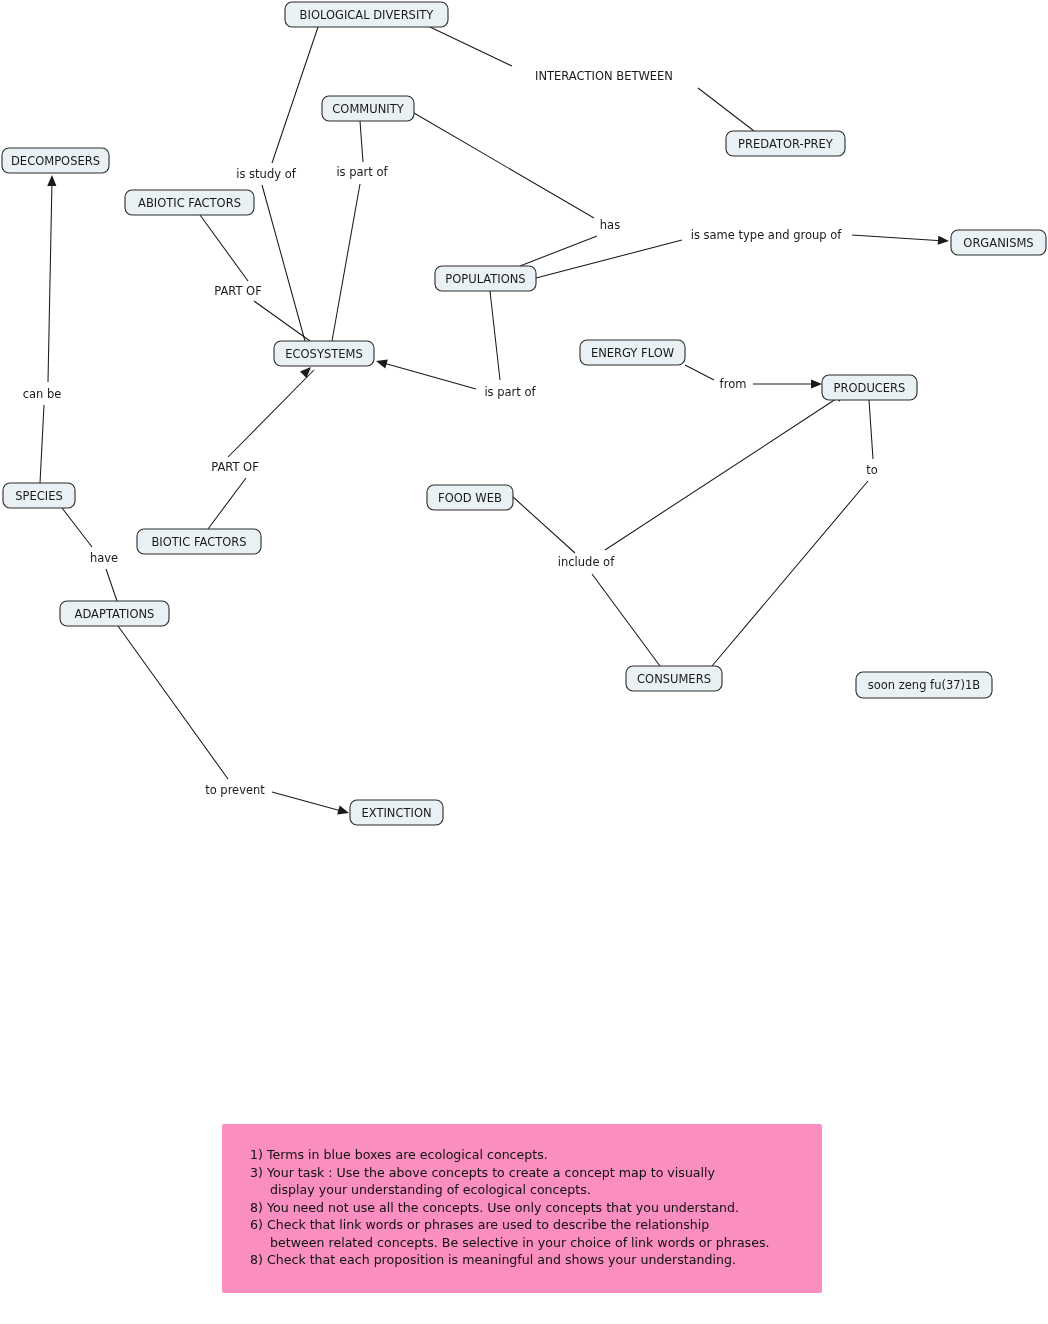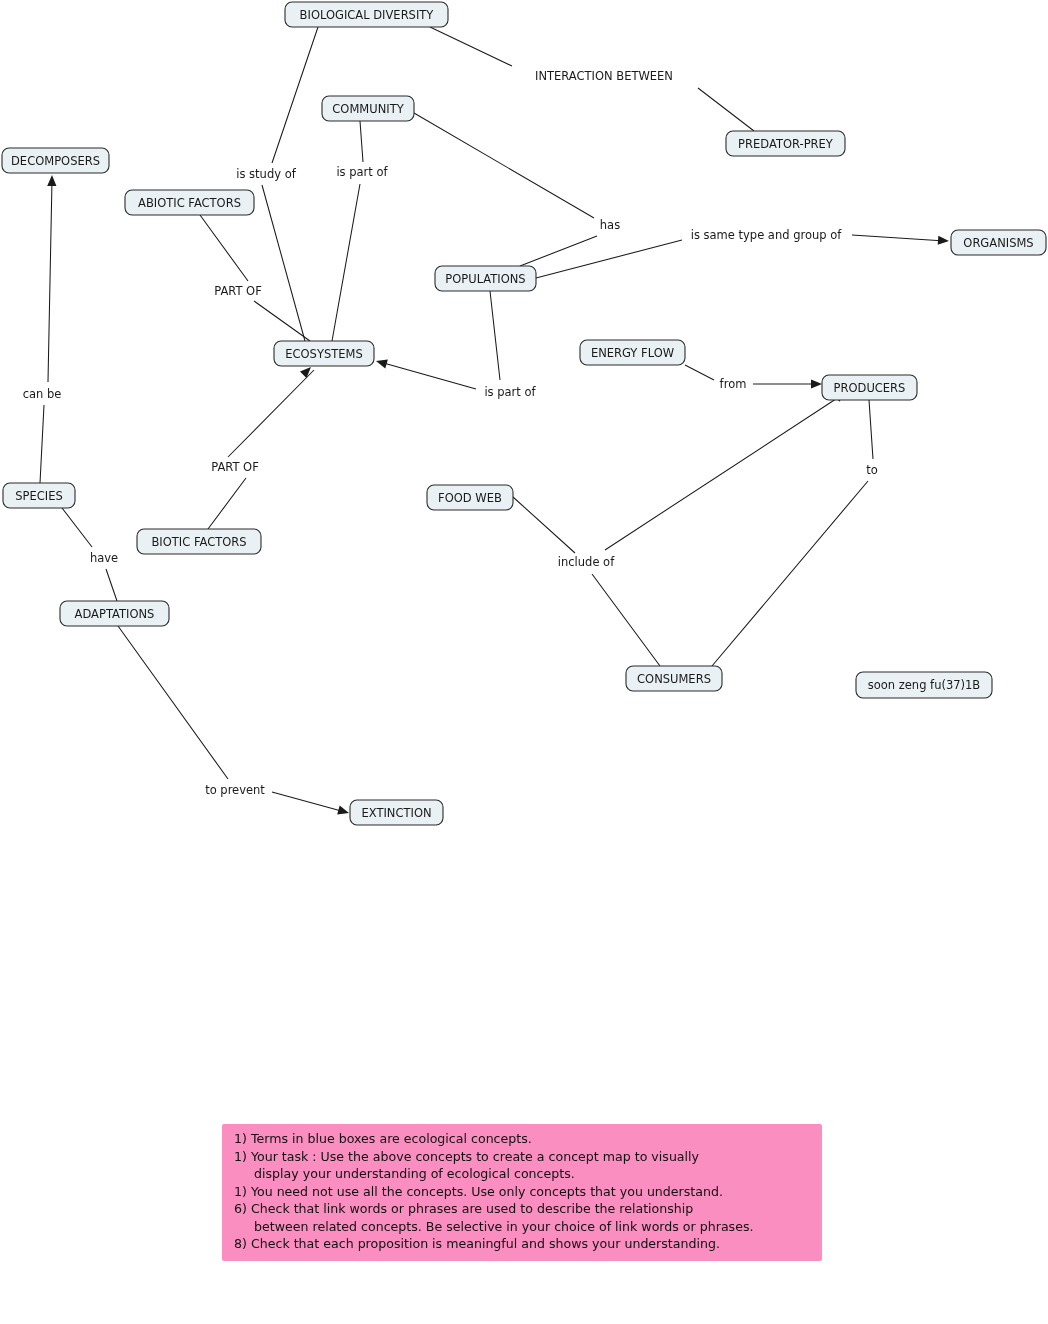--- a/index.html
+++ b/index.html
@@ -50,21 +50,21 @@
     left: 222px;
     top: 1124px;
     width: 600px;
     background: #fa8ec0;
     padding: 6px 10px 8px 12px;
     box-sizing: border-box;
     border-radius: 2px;
   }
   .instructions-box ol {
     list-style: none;
-    margin: 0;
+    margin: 16px;
     padding: 0;
   }
   .instructions-box li {
     font-family: "DejaVu Sans", sans-serif;
     font-size: 12.6px;
     line-height: 17.5px;
     color: #111111;
     white-space: pre-wrap;
   }
 </style>
@@ -180,20 +180,20 @@
       <g class="cm-node">
         <rect x="350" y="800" width="93" height="25" rx="7" ry="7"></rect>
         <text x="396.5" y="813">EXTINCTION</text>
       </g>
     </g>
 </svg>
 
 <div class="instructions-box">
   <ol id="instructions-list">
       <li>1) Terms in blue boxes are ecological concepts.</li>
-      <li>1) Your task : Use the above concepts to create a concept map to visually
+      <li>3) Your task : Use the above concepts to create a concept map to visually
      display your understanding of ecological concepts.</li>
-      <li>1) You need not use all the concepts. Use only concepts that you understand.</li>
+      <li>8) You need not use all the concepts. Use only concepts that you understand.</li>
       <li>6) Check that link words or phrases are used to describe the relationship
      between related concepts. Be selective in your choice of link words or phrases.</li>
       <li>8) Check that each proposition is meaningful and shows your understanding.</li>
     </ol>
 </div>
 
 </body></html>

